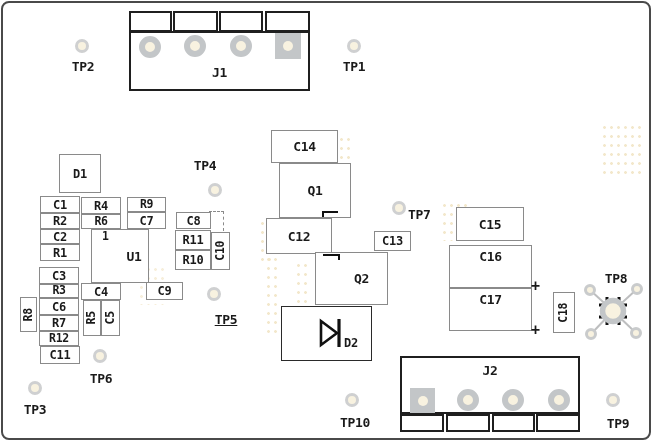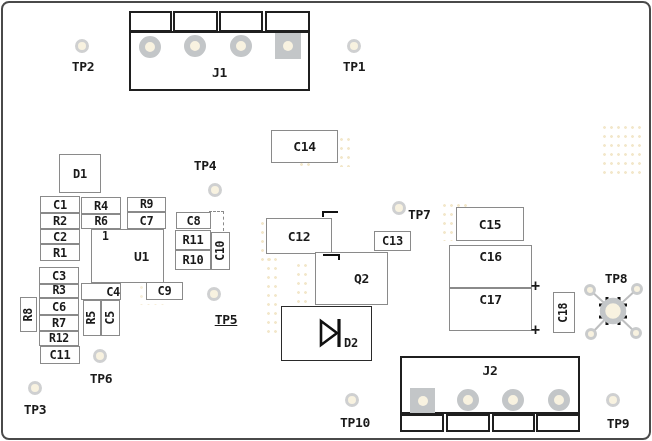--- a/index.html
+++ b/index.html
@@ -110,26 +110,26 @@
   <div class="box" style="left:78px;top:211px;width:40px;height:15px;">
         <span class="t t12">R6</span>
       </div>
   <div class="box" style="left:124px;top:194px;width:39px;height:15px;">
         <span class="t t12">R9</span>
       </div>
   <div class="box" style="left:124px;top:209px;width:39px;height:17px;">
         <span class="t">C7</span>
       </div>
 
-  <div class="box" style="left:88px;top:226px;width:73px;height:54px;padding-left:28px;">
+  <div class="box" style="left:88px;top:226px;width:58px;height:54px;padding-left:28px;">
     <span class="t t13">U1</span>
   </div>
   <div class="abs t t12" style="left:99px;top:228px;width:10px;">1</div>
 
-  <div class="box" style="left:78px;top:280px;width:40px;height:17px;justify-content:flex-end;">
+  <div class="box" style="left:78px;top:280px;width:40px;height:17px;">
         <span class="t">C4</span>
       </div>
   <div class="box" style="left:80px;top:297px;width:18px;height:36px;">
         <span class="t t12 vert">R5</span>
       </div>
   <div class="box" style="left:98px;top:297px;width:19px;height:36px;">
         <span class="t t12 vert">C5</span>
       </div>
   <div class="box" style="left:143px;top:279px;width:37px;height:18px;">
         <span class="t">C9</span>
@@ -153,20 +153,23 @@
   <div class="tp" style="left:205px;top:180px;"></div>
   <div class="tp" style="left:204px;top:284px;"></div>
   <div class="tplbl t t13" style="left:205px;top:310px;width:36px;text-decoration:underline;">TP5</div>
   <div class="tp" style="left:90px;top:346px;"></div>
   <div class="tplbl t t13" style="left:80px;top:369px;width:36px;">TP6</div>
   <div class="tp" style="left:25px;top:378px;"></div>
   <div class="tplbl t t13" style="left:14px;top:400px;width:36px;">TP3</div>
 
   <div class="box" style="left:268px;top:127px;width:67px;height:33px;">
         <span class="t t13">C14</span>
+      </div>
+  <div class="box" style="left:276px;top:160px;width:72px;height:55px;">
+        <span class="t t13">Q1</span>
       </div>
   <div class="box" style="left:263px;top:215px;width:66px;height:36px;">
         <span class="t t13">C12</span>
       </div>
   <div class="box" style="left:328px;top:228px;width:37px;height:20px;margin-left:43px;">
         <span class="t">C13</span>
       </div>
   <div class="box" style="left:312px;top:249px;width:73px;height:53px;padding-left:20px;">
         <span class="t t13">Q2</span>
       </div>

